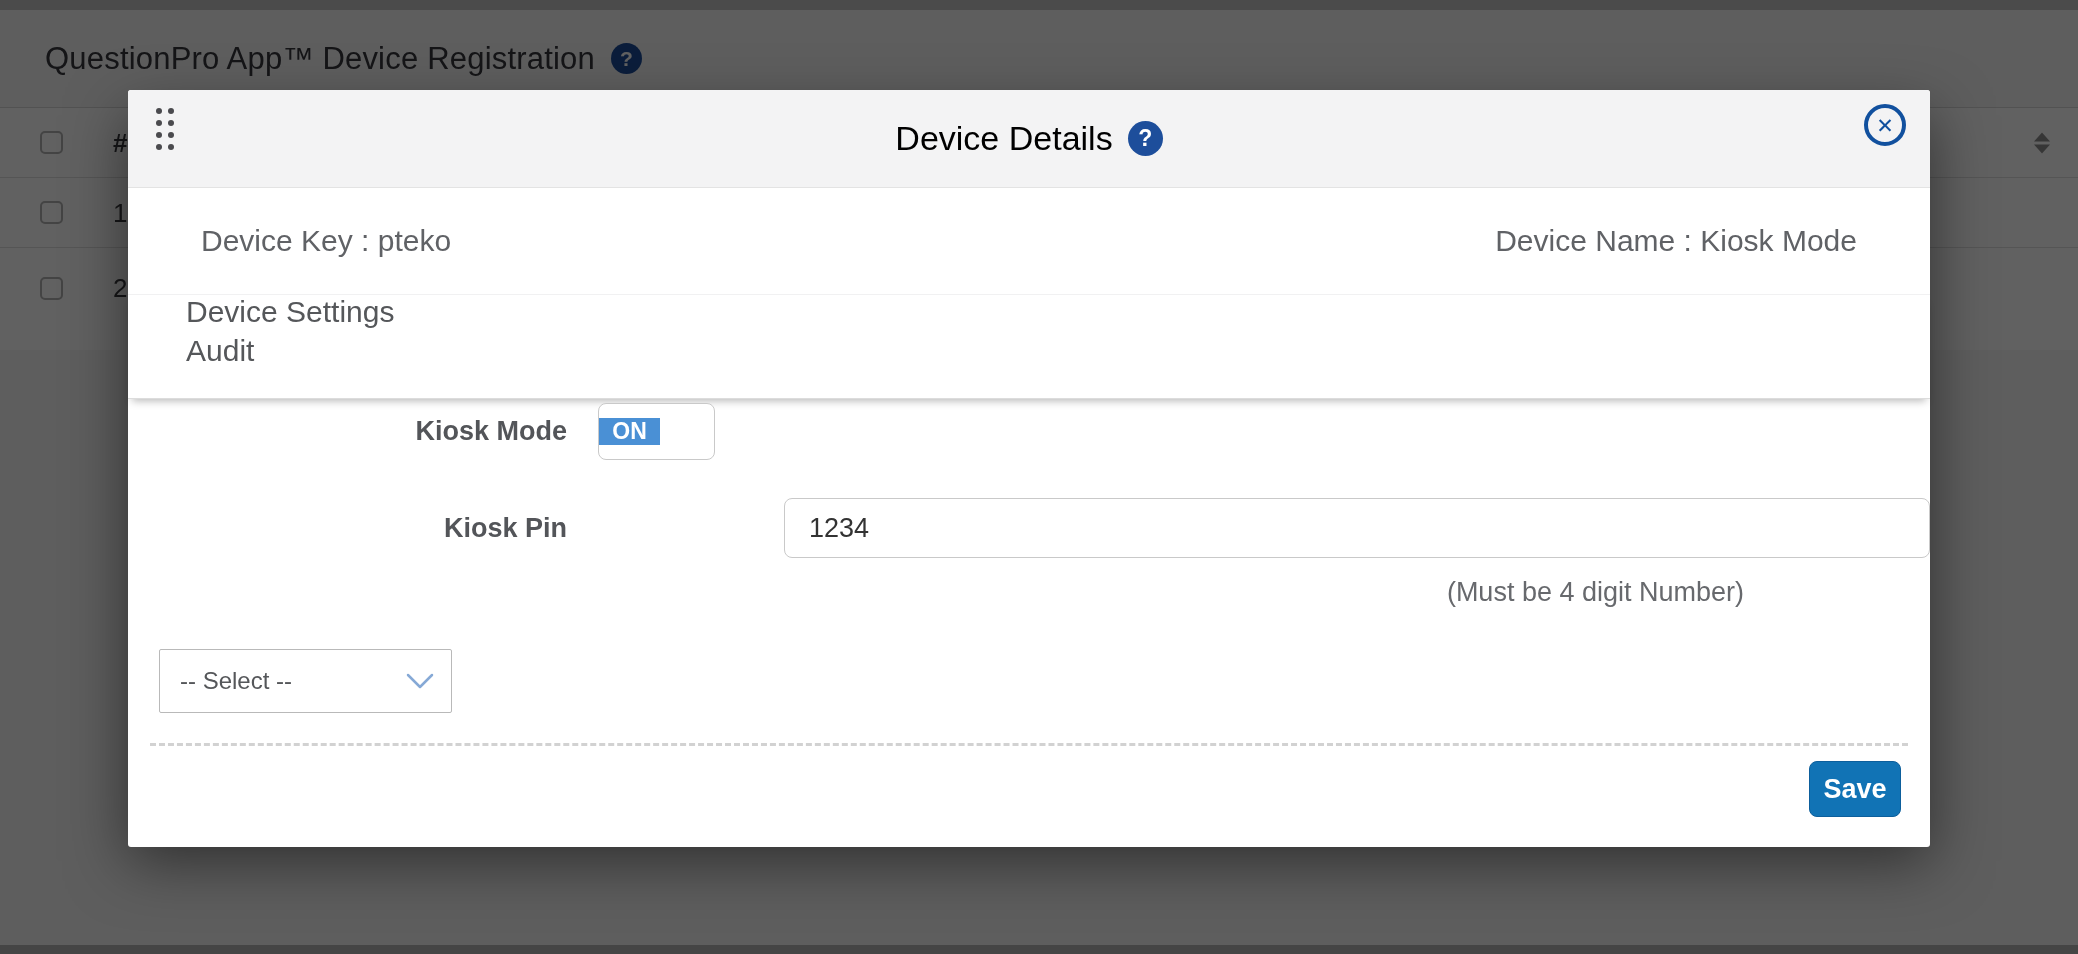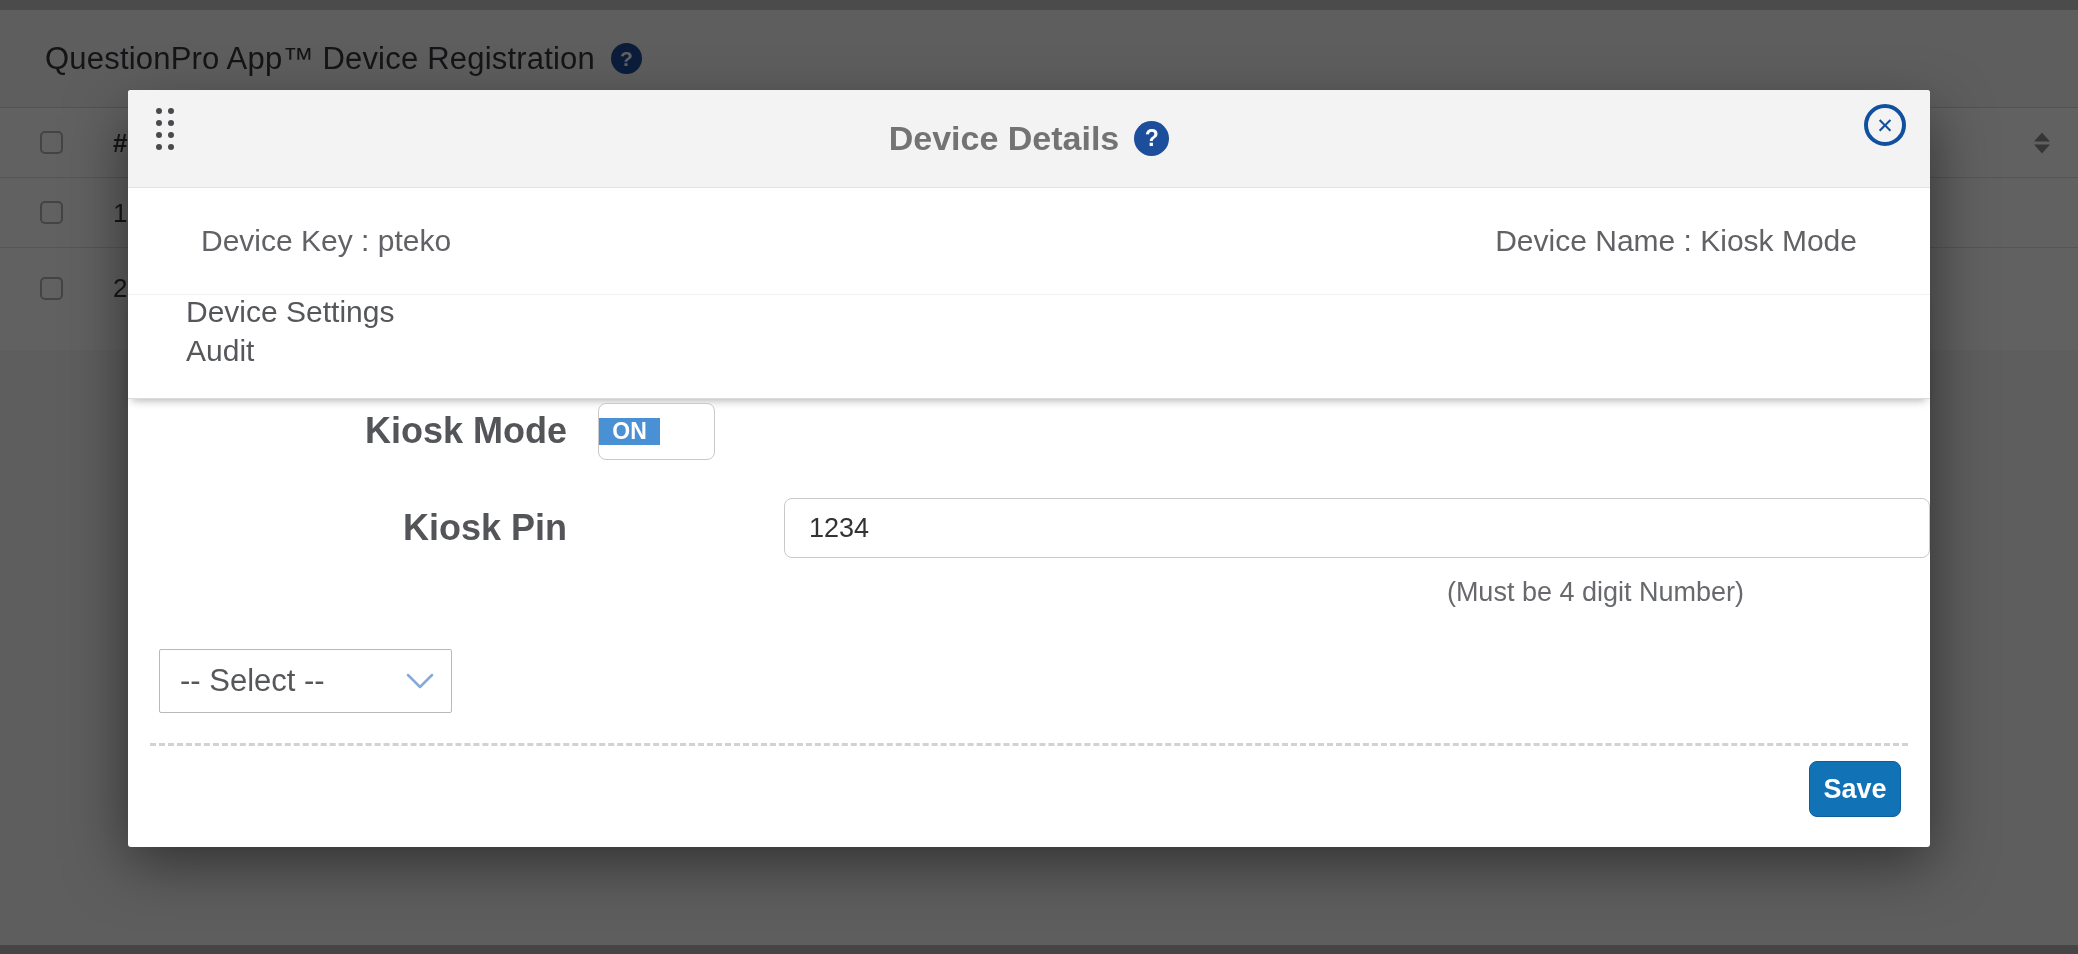--- a/index.html
+++ b/index.html
@@ -58,21 +58,21 @@
     height: 98px; background: #f3f3f4; border-bottom: 1px solid #e3e3e3;
     border-radius: 3px 3px 0 0; position: relative;
     display: flex; align-items: center; justify-content: center;
   }
   .drag-handle {
     position: absolute; left: 28px; top: 18px;
     display: grid; grid-template-columns: repeat(2, 7px); grid-auto-rows: 7px; gap: 5px;
     cursor: grab;
   }
   .drag-handle i { display: block; width: 6px; height: 6px; border-radius: 50%; background: #4a4a4e; }
-  .modal-title { font-size: 34px; color: #737373; font-weight: bold; }
+  .modal-title { font-size: 34px; color: #000000; }
   .help-badge.mid { width: 35px; height: 35px; font-size: 23px; margin-left: 15px; }
   .close-btn {
     position: absolute; right: 24px; top: 14px; width: 42px; height: 42px;
     border-radius: 50%; border: 4px solid #11509e; background: transparent;
     color: #11509e; font-size: 21px; font-weight: 700; line-height: 1;
     display: flex; align-items: center; justify-content: center; cursor: pointer;
     font-family: "Liberation Sans", "DejaVu Sans", sans-serif;
   }
 
   .subheader {
@@ -87,21 +87,21 @@
     flex-direction: column;
   }
   .tab {
     display: flex; align-items: center; padding: 0 17px; margin-right: 23px;
     font-size: 30px; color: #55575a; border-bottom: 5px solid transparent; cursor: pointer;
   }
   .tab.active { color: #2f3033; border-bottom-color: #1e8ad8; }
 
   .modal-body { position: relative; height: 436px; background: #fff; border-radius: 0 0 3px 3px; }
   .form-row { display: flex; align-items: center; }
-  .label-col { width: 439px; flex: none; text-align: right; font-size: 36px; font-weight: 700; color: #535559; }
+  .label-col { width: 439px; flex: none; text-align: right; font-size: 27px; font-weight: 700; color: #535559; }
   .ctrl-col { margin-left: 31px; }
 
   .row-toggle { margin-top: 12px; height: 40px; }
   .toggle {
     width: 117px; height: 57px; border: 1px solid #c9c9c9; border-radius: 8px;
     display: flex; overflow: hidden; background: #fff; cursor: pointer; align-items: center;
   }
   .toggle-on {
     width: 61px; background: #4a90d5; color: #fff; font-weight: 700; font-size: 23px;
     display: flex; align-items: center; justify-content: center;
@@ -114,21 +114,21 @@
     font-size: 27px; color: #333; padding: 0 24px; background: #fff;
     font-family: "Liberation Sans", "DejaVu Sans", sans-serif;
   }
   .hint-row { margin-left: 470px; width: 1146px; margin-top: 19px; text-align: right;
     font-size: 27px; color: #67696d; }
 
   .row-timer { margin-top: 41px; height: 64px; }
   .select-box {
     width: 293px; height: 64px; border: 1px solid #b9b9b9; border-radius: 2px;
     display: flex; align-items: center; justify-content: space-between;
-    padding: 0 16px 0 20px; font-size: 31px; color: #55575a; background: #fff; cursor: pointer;
+    padding: 0 16px 0 20px; font-size: 24px; color: #55575a; background: #fff; cursor: pointer;
   }
 
   .divider { margin: 30px 22px 0; border-top: 3px dashed #d2d2d2; }
   .footer { margin-top: 15px; text-align: right; padding-right: 29px; }
   .save-btn {
     width: 92px; height: 56px; background: #1173b5; border: 1px solid #0d5f9c; border-radius: 8px;
     color: #ffffff; font-size: 27px; font-weight: 700; cursor: pointer;
     font-family: "Liberation Sans", "DejaVu Sans", sans-serif;
   }
 </style>

